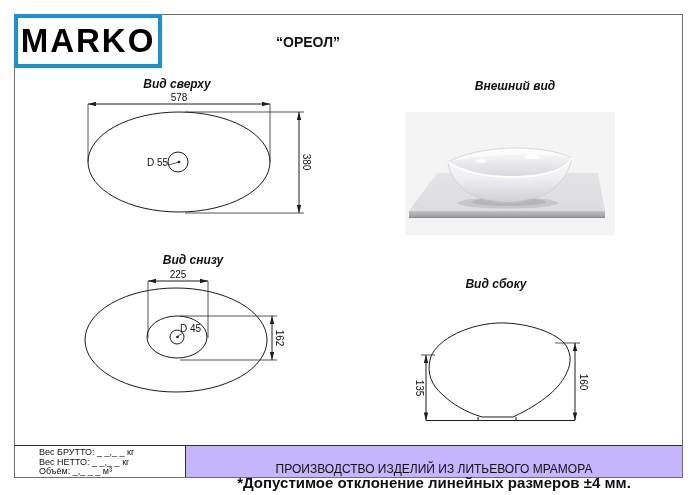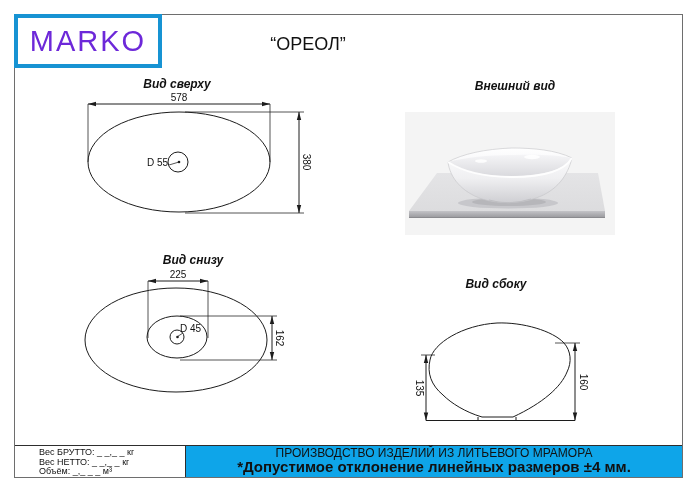--- a/index.html
+++ b/index.html
@@ -6,24 +6,24 @@
   html,body { width:700px; height:495px; background:#ffffff;
               font-family:"Liberation Sans", sans-serif; color:#111; }
   .canvas { position:relative; width:700px; height:495px; background:#fff; overflow:hidden; }
 
   .sheet { position:absolute; left:14px; top:14px; width:669px; height:464px;
            border:1px solid #6e6e6e; background:#fff; }
 
   .logo-box { position:absolute; left:-1px; top:-1px; width:148px; height:54px;
               border:4px solid #1793d3; background:#fff;
               display:flex; align-items:center; justify-content:center; }
-  .logo-text { color:#6d28d9; font-weight:normal; font-size:29px; letter-spacing:2px; }
+  .logo-text { color:#000000; font-weight:bold; font-size:33px; letter-spacing:2px; }
 
   .product-title { position:absolute; left:293px; top:19px; transform:translateX(-50%);
-                   font-size:18px; font-weight:normal; white-space:nowrap; }
+                   font-size:14px; font-weight:bold; white-space:nowrap; }
 
   .view-title { position:absolute; transform:translateX(-50%); font-size:12px;
                 font-weight:bold; font-style:italic; white-space:nowrap; }
   .t-top      { left:162px; top:62px; }
   .t-external { left:500px; top:64px;text-align:right; }
   .t-bottom   { left:178px; top:238px; }
   .t-side     { left:481px; top:262px;font-style:italic; }
 
   .drawing { position:absolute; }
   .d-top    { left:65px;  top:75px; }
@@ -33,21 +33,21 @@
 
   svg .ln   { stroke:#1c1c1c; stroke-width:1; fill:none; }
   svg .thin { stroke:#2a2a2a; stroke-width:0.8; fill:none; }
   svg .ar   { fill:#1c1c1c; stroke:none; }
   svg text  { font-family:"Liberation Sans", sans-serif; font-size:10px; fill:#111; }
 
   .footer { position:absolute; left:0; bottom:0; width:667px; height:32px;
             border-top:1px solid #2e2e2e; display:flex; }
   .footer-left { width:171px; border-right:1px solid #2e2e2e; background:#fff;
                  padding:2px 0 0 24px; font-size:9px; line-height:9.5px; }
-  .footer-right { flex:1; background:#0ea5e9; text-align:center; padding-top:0; }
+  .footer-right { flex:1; background:#c4b5fd; text-align:center; padding-top:16px; }
   .prod-line1 { font-size:12px; line-height:14px; }
   .prod-line2 { font-size:15px; line-height:13px;font-weight:bold; }
 </style>
 </head>
 <body>
 
 <div class="canvas">
   <div class="sheet">
 
     <div class="logo-box">

